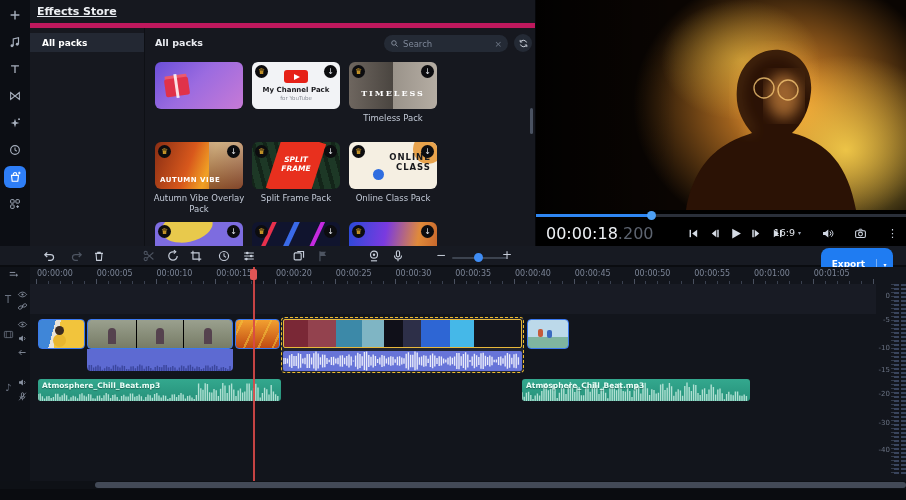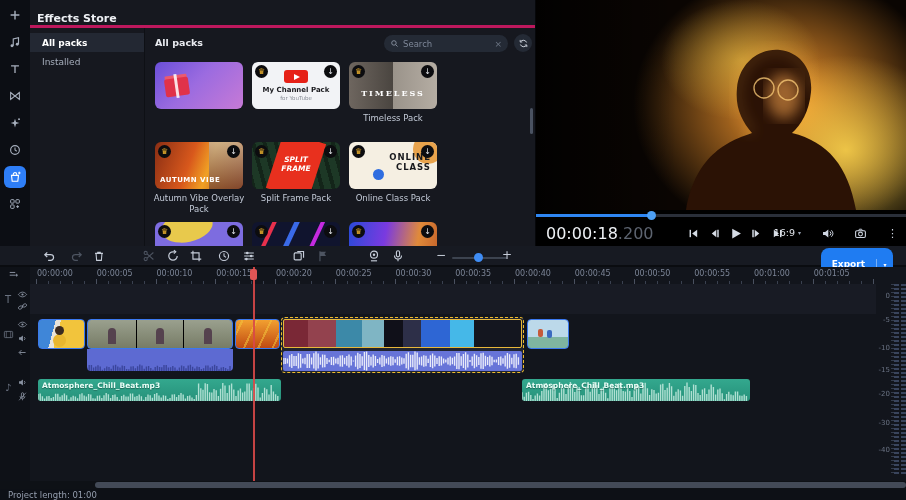--- a/index.html
+++ b/index.html
@@ -11,21 +11,21 @@
   .top { position:absolute; left:0; top:0; width:906px; height:246px; display:flex; }
 
   
   .nav-rail { width:30px; height:246px; background:#0c0e14; display:flex; flex-direction:column; align-items:center; padding-top:4px; flex:0 0 30px; }
   .nav-btn { width:22px; height:22px; margin-bottom:5px; display:flex; align-items:center; justify-content:center; color:#a7afbd; font-size:13px; border-radius:6px; cursor:pointer; }
   .nav-btn svg { width:14px; height:14px; display:block; }
   .nav-btn.active { background:#2e7ef7; color:#fff; }
 
   
   .store { width:506px; height:246px; background:#16181f; flex:0 0 506px; position:relative; border-right:1px solid #06070a; }
-  .store-header { height:28px; display:flex; align-items:flex-end; padding-left:7px; border-bottom:3px solid #be185d; }
+  .store-header { height:28px; display:flex; align-items:center; padding-left:7px; border-bottom:5px solid #be185d;text-decoration:underline; }
   .store-title { font-size:11px; font-weight:bold; color:#eef0f4; }
   .store-body { display:flex; height:218px; }
   .tabs-col { width:115px; flex:0 0 115px; border-right:1px solid #0e1015; padding-top:5px; }
   .tab { height:19px; display:flex; align-items:center; padding-left:12px; font-size:9px; color:#a7afbd; cursor:pointer; }
   .tab.active { background:#232833; color:#ffffff; font-weight:bold; }
   .packs-area { position:relative; width:391px; overflow:hidden; }
   .section-title { position:absolute; left:10px; top:9px; font-size:9.5px; font-weight:bold; color:#e8eaef; }
   .search-pill { position:absolute; left:239px; top:7px; width:124px; height:17px; background:#242a35; border-radius:9px; display:flex; align-items:center; padding:0 6px; }
   .search-pill svg { width:9px; height:9px; flex:0 0 9px; color:#8a93a3; }
   .search-input { flex:1; min-width:0; background:transparent; border:none; outline:none; color:#d8dce4; font-size:8.5px; padding:0 4px; font-family:inherit; }
@@ -208,21 +208,20 @@
         </div>
     </div>
 
     <div class="store">
       <div class="store-header">
         <span class="store-title">Effects Store</span>
       </div>
       <div class="store-body">
         <div class="tabs-col">
           <div class="tab active">All packs</div>
-          <div class="tab">Installed</div>
         </div>
         <div class="packs-area">
           <span class="section-title">All packs</span>
           <div class="search-pill">
             <svg viewBox="0 0 16 16">
                 <circle cx="7" cy="7" r="4" fill="none" stroke="currentColor" stroke-width="1.6"></circle>
                 <path d="M10 10l3.4 3.4" stroke="currentColor" stroke-width="1.6"></path>
               </svg>
             <input class="search-input" placeholder="Search" style="">
             <span class="search-clear">×</span>
@@ -684,16 +683,13 @@
         <span class="meter-label" style="top: 82px;">-15</span>
         <span class="meter-label" style="top: 106px;">-20</span>
         <span class="meter-label" style="top: 135px;">-30</span>
         <span class="meter-label" style="top: 162px;">-40</span>
       </div>
   </div>
 
   <div class="hscroll">
     <div class="hscroll-thumb"></div>
   </div>
-  <div class="statusbar">
-    <span class="status-text">Project length: 01:00</span>
-  </div>
 </div>
 
 </body></html>

